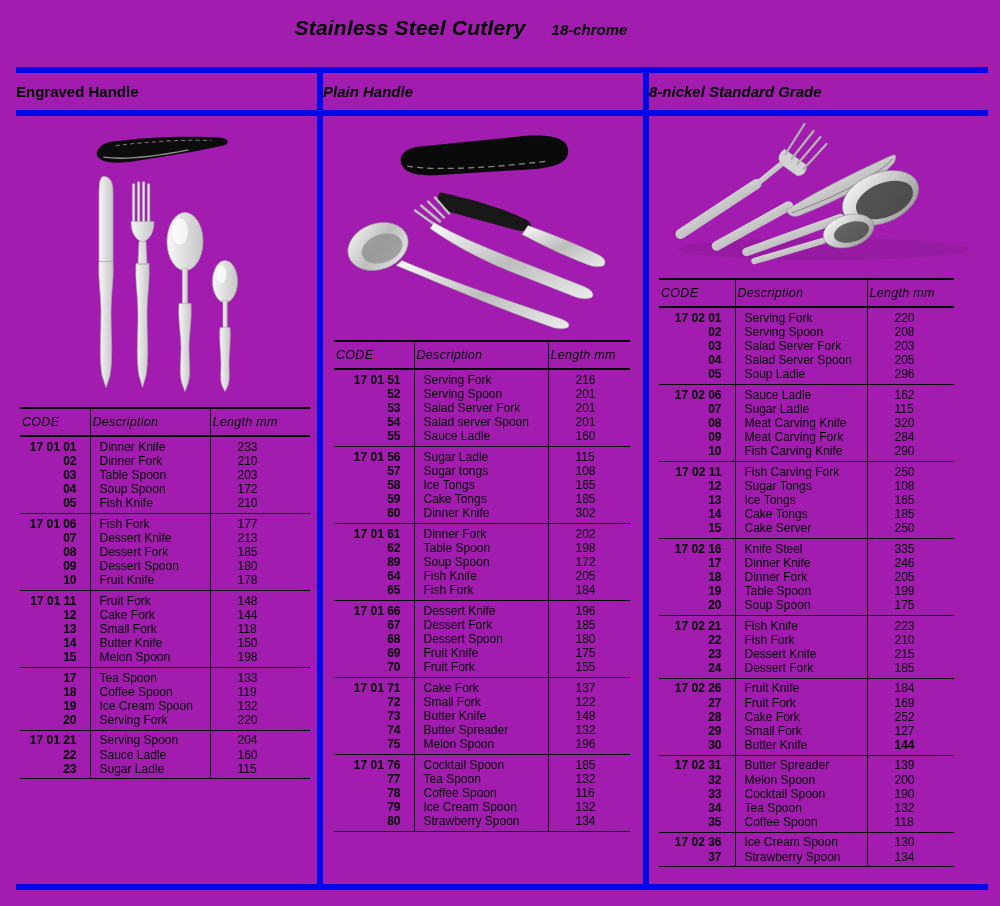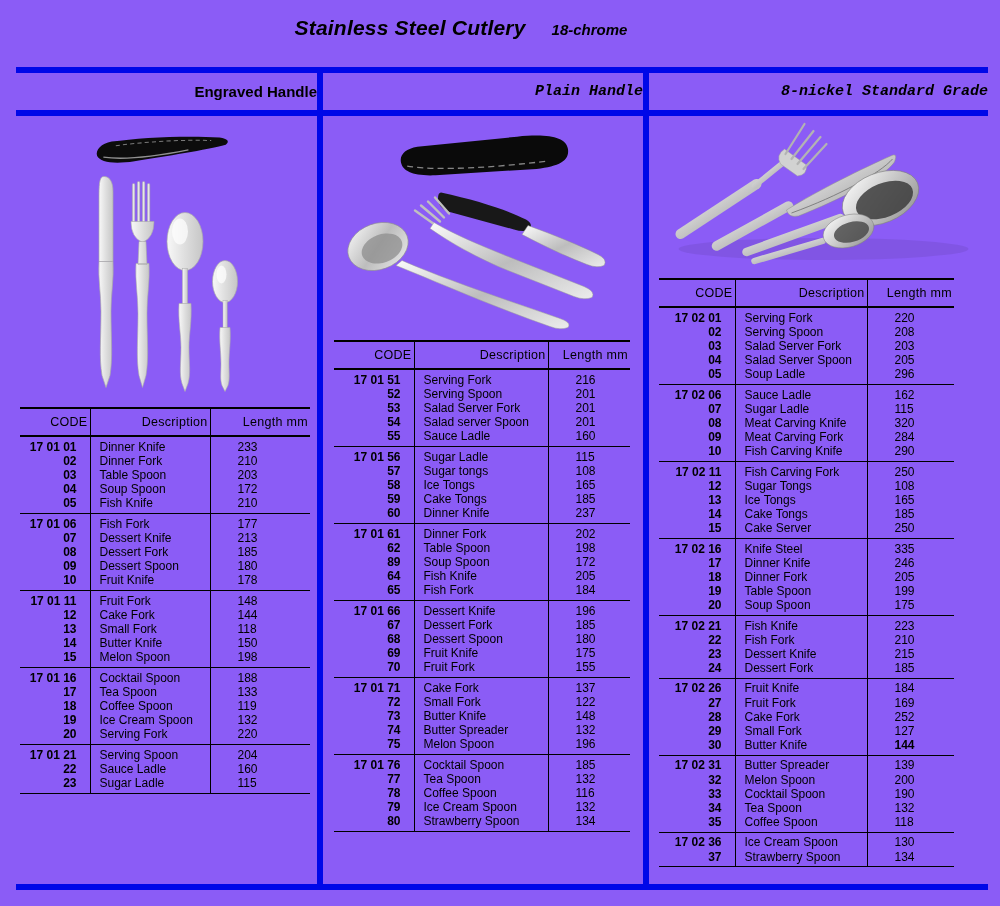--- a/index.html
+++ b/index.html
@@ -1,41 +1,41 @@
 <!DOCTYPE html>
 <html><head>
 <meta charset="utf-8">
 <style>
   html,body { margin:0; padding:0; background:#ffffff; }
   .page {
-    position:relative; width:1000px; height:906px; background:#8b5cf6;
+    position:relative; width:1000px; height:906px; background:#a21caf;
     font-family:"Liberation Sans", sans-serif; color:#000; overflow:hidden;
   }
   .title-row { position:absolute; top:16px; left:0; width:922px; text-align:center; white-space:nowrap; }
   .title  { font-size:21px; font-weight:bold; font-style:italic; letter-spacing:0.2px; }
   .subtitle { font-size:15px; font-weight:bold; font-style:italic; margin-left:26px; }
 
   .bar  { position:absolute; background:#0008e8; }
   .vbar { position:absolute; width:6px; background:#0008e8; }
 
   .colhead {
-    position:absolute; height:37px; line-height:37px; text-align:right;
+    position:absolute; height:37px; line-height:37px; text-align:left;
     font-weight:bold; font-size:15px;
   }
-  .colhead.italic { font-style:italic;font-family:Liberation Mono, monospace; }
+  .colhead.italic { font-style:italic; }
 
   .imgbox { position:absolute; }
 
   table.cat-table {
     position:absolute; border-collapse:collapse; table-layout:fixed;
     font-size:12px; color:#000;
   }
   table.cat-table thead td {
     border-top:2px solid #000; border-bottom:2px solid #000;
-    text-align:right; padding:6px 2px; font-size:12.5px; letter-spacing:0.3px;
+    text-align:left; padding:6px 2px; font-size:12.5px; letter-spacing:0.3px;font-style:italic;
   }
   table.cat-table tbody { border-bottom:1.5px solid #000; }
   table.cat-table tbody td { padding:0 2px; line-height:14.2px; vertical-align:top; }
   table.cat-table tbody tr:first-child td { padding-top:2.5px;margin-top:23px; }
   table.cat-table tbody tr:last-child  td { padding-bottom:2.5px; }
   table.cat-table td:nth-child(1),
   table.cat-table td:nth-child(2) { border-right:1.2px solid #000; }
   td.code-cell { text-align:right; font-weight:bold; padding-right:13px !important; white-space:nowrap; }
   td.desc-cell { padding-left:9px !important; white-space:nowrap; }
   td.len-cell  { text-align:left; padding-left:27px !important; }
@@ -258,25 +258,20 @@
           <td class="len-cell">150</td>
         </tr>
         <tr>
           <td class="code-cell">15</td>
           <td class="desc-cell">Melon Spoon</td>
           <td class="len-cell">198</td>
         </tr>
       </tbody>
       <tbody>
         <tr>
-          <td class="code-cell">17 01 16</td>
-          <td class="desc-cell">Cocktail Spoon</td>
-          <td class="len-cell">188</td>
-        </tr>
-        <tr>
           <td class="code-cell">17</td>
           <td class="desc-cell">Tea Spoon</td>
           <td class="len-cell">133</td>
         </tr>
         <tr>
           <td class="code-cell">18</td>
           <td class="desc-cell">Coffee Spoon</td>
           <td class="len-cell">119</td>
         </tr>
         <tr>
@@ -365,21 +360,21 @@
           <td class="len-cell">165</td>
         </tr>
         <tr>
           <td class="code-cell">59</td>
           <td class="desc-cell">Cake Tongs</td>
           <td class="len-cell">185</td>
         </tr>
         <tr>
           <td class="code-cell">60</td>
           <td class="desc-cell">Dinner Knife</td>
-          <td class="len-cell">237</td>
+          <td class="len-cell">302</td>
         </tr>
       </tbody>
       <tbody>
         <tr>
           <td class="code-cell">17 01 61</td>
           <td class="desc-cell">Dinner Fork</td>
           <td class="len-cell">202</td>
         </tr>
         <tr>
           <td class="code-cell">62</td>

